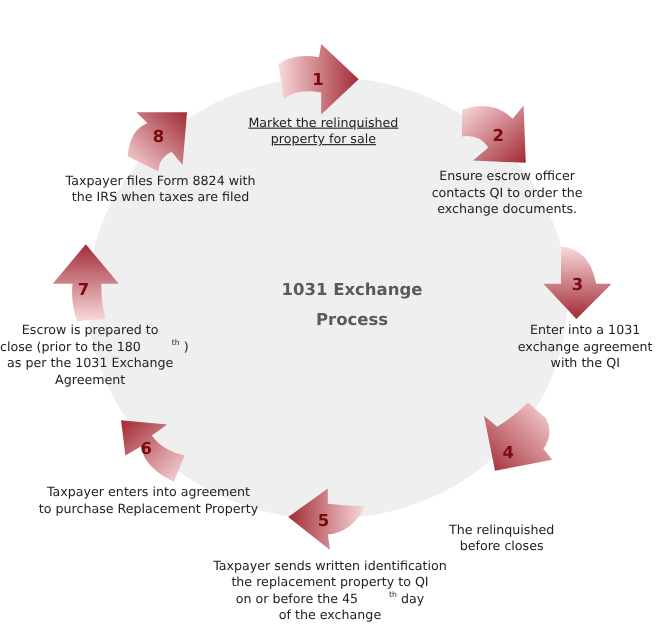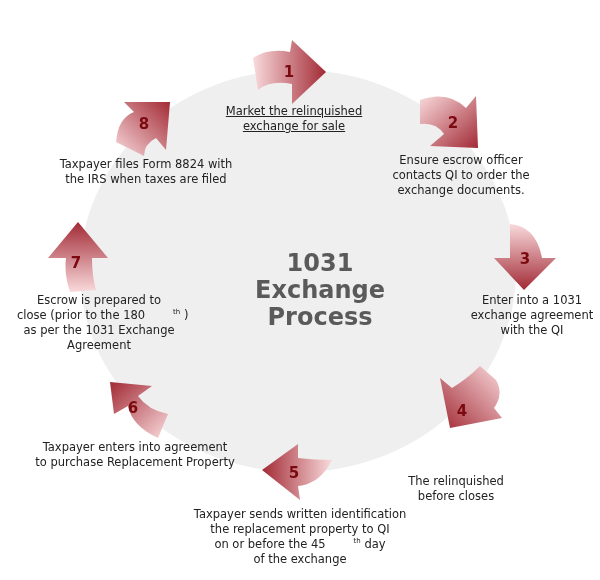--- a/index.html
+++ b/index.html
@@ -8,21 +8,21 @@
   .canvas { position:absolute; left:0; top:0; width:600px; height:580px; }
   .ellipse { position:absolute; left:80px; top:70px; width:436px; height:402px;
              border-radius:50%; background:#efefef; }
   svg.arrows { position:absolute; left:0; top:0; }
   .step-num { position:absolute; font-family:"DejaVu Sans", sans-serif; font-weight:bold;
               font-size:15px; color:#7a0a10; text-align:center; width:20px; }
   .label { position:absolute; font-family:"DejaVu Sans", sans-serif; font-size:11.5px;
            line-height:15px; color:#222; text-align:center; white-space:nowrap; }
   .label sup { font-size:7px; vertical-align:super; line-height:0;margin-left:28px; }
   .title { position:absolute; left:220px; top:250px; width:200px; text-align:center;
-           font-family:"DejaVu Sans", sans-serif; font-weight:bold; font-size:24px;
+           font-family:"DejaVu Sans", sans-serif; font-weight:bold; font-size:15px;
            line-height:27px; color:#5a5a5a; }
 </style>
 </head>
 <body>
 
 <div class="canvas">
   <div class="ellipse"></div>
 
   <svg class="arrows" width="600" height="580">
     <defs>
@@ -81,21 +81,21 @@
   <div class="step-num" style="left:443px;top:114px;">2</div>
   <div class="step-num" style="left:515px;top:250px;">3</div>
   <div class="step-num" style="left:452px;top:402px;">4</div>
   <div class="step-num" style="left:284px;top:464px;">5</div>
   <div class="step-num" style="left:123px;top:399px;">6</div>
   <div class="step-num" style="left:66px;top:254px;">7</div>
   <div class="step-num" style="left:134px;top:115px;">8</div>
 
   <div class="label" style="left:196px;top:104px;width:196px;text-decoration:underline;">
     <div>Market the relinquished</div>
-      <div>exchange for sale</div>
+      <div>property for sale</div>
   </div>
   <div class="label" style="left:376px;top:153px;width:170px;">
     <div>Ensure escrow officer</div>
       <div>contacts QI to order the</div>
       <div>exchange documents.</div>
   </div>
   <div class="label" style="left:462px;top:293px;width:140px;">
     <div>Enter into a 1031</div>
       <div>exchange  agreement</div>
       <div>with the QI</div>
@@ -107,21 +107,21 @@
   <div class="label" style="left:170px;top:507px;width:260px;">
     <div>Taxpayer sends written identification</div>
     <div>the  replacement property to QI</div>
     <div><span>on or before the  45</span><sup>th</sup><span> day</span></div>
     <div>of the exchange</div>
   </div>
   <div class="label" style="left:22px;top:440px;width:226px;">
     <div>Taxpayer enters into agreement</div>
       <div>to purchase Replacement Property</div>
   </div>
-  <div class="label" style="left:17px;top:293px;width:164px;">
+  <div class="label" style="left:0;top:293px;width:164px;">
     <div>Escrow is prepared to</div>
     <div><span>close (prior to the 180</span><sup>th</sup><span> )</span></div>
     <div>as per the 1031 Exchange</div>
     <div>Agreement</div>
   </div>
   <div class="label" style="left:46px;top:157px;width:200px;">
     <div>Taxpayer files Form 8824 with</div>
       <div>the IRS when taxes are filed</div>
   </div>
 

